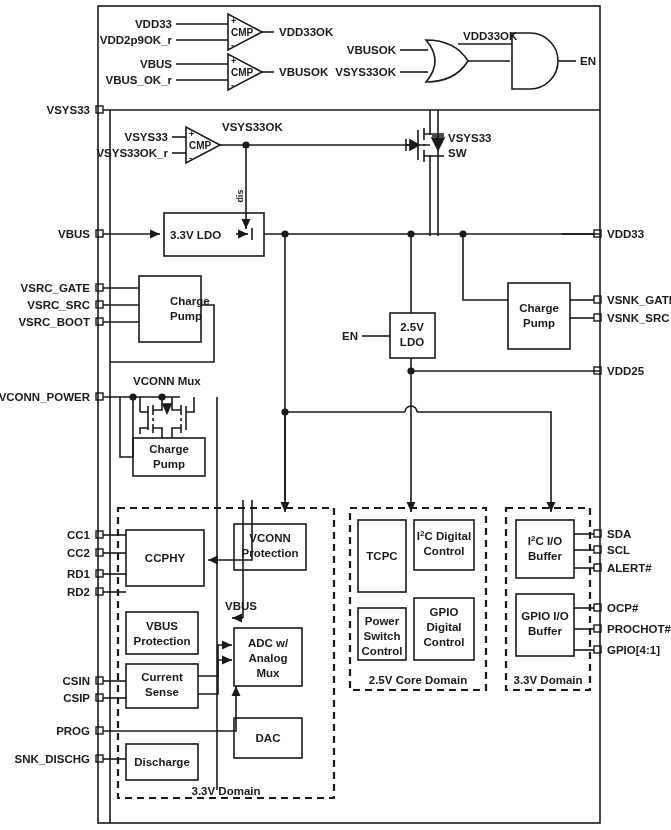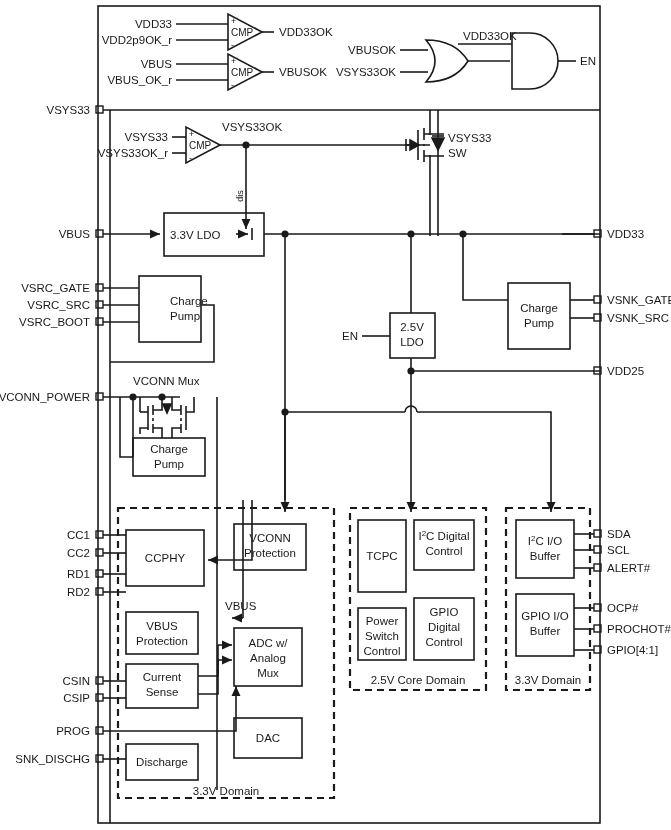--- a/index.html
+++ b/index.html
@@ -1,17 +1,17 @@
 <!DOCTYPE html>
 <html><head>
 <meta charset="utf-8">
 <style>
   html,body{margin:0;padding:0;background:#fff;}
   body{width:671px;height:830px;font-family:"Liberation Sans",sans-serif;}
-  #stage{position:relative;width:671px;height:830px;overflow:hidden;background:#fff;}
+  #stage{position:relative;width:671px;height:830px;overflow:hidden;background:#fff;font-weight:bold;}
   svg{position:absolute;left:0;top:0;}
   text{font-family:"Liberation Sans",sans-serif;fill:#1a1a1a;}
   .lbl{font-size:11.5px;}
   .blk{font-size:11.5px;}
   .dom{font-size:11.5px;}
   .tiny{font-size:9px;}
   .cmp{font-size:10px;}
 </style>
 </head>
 <body>

